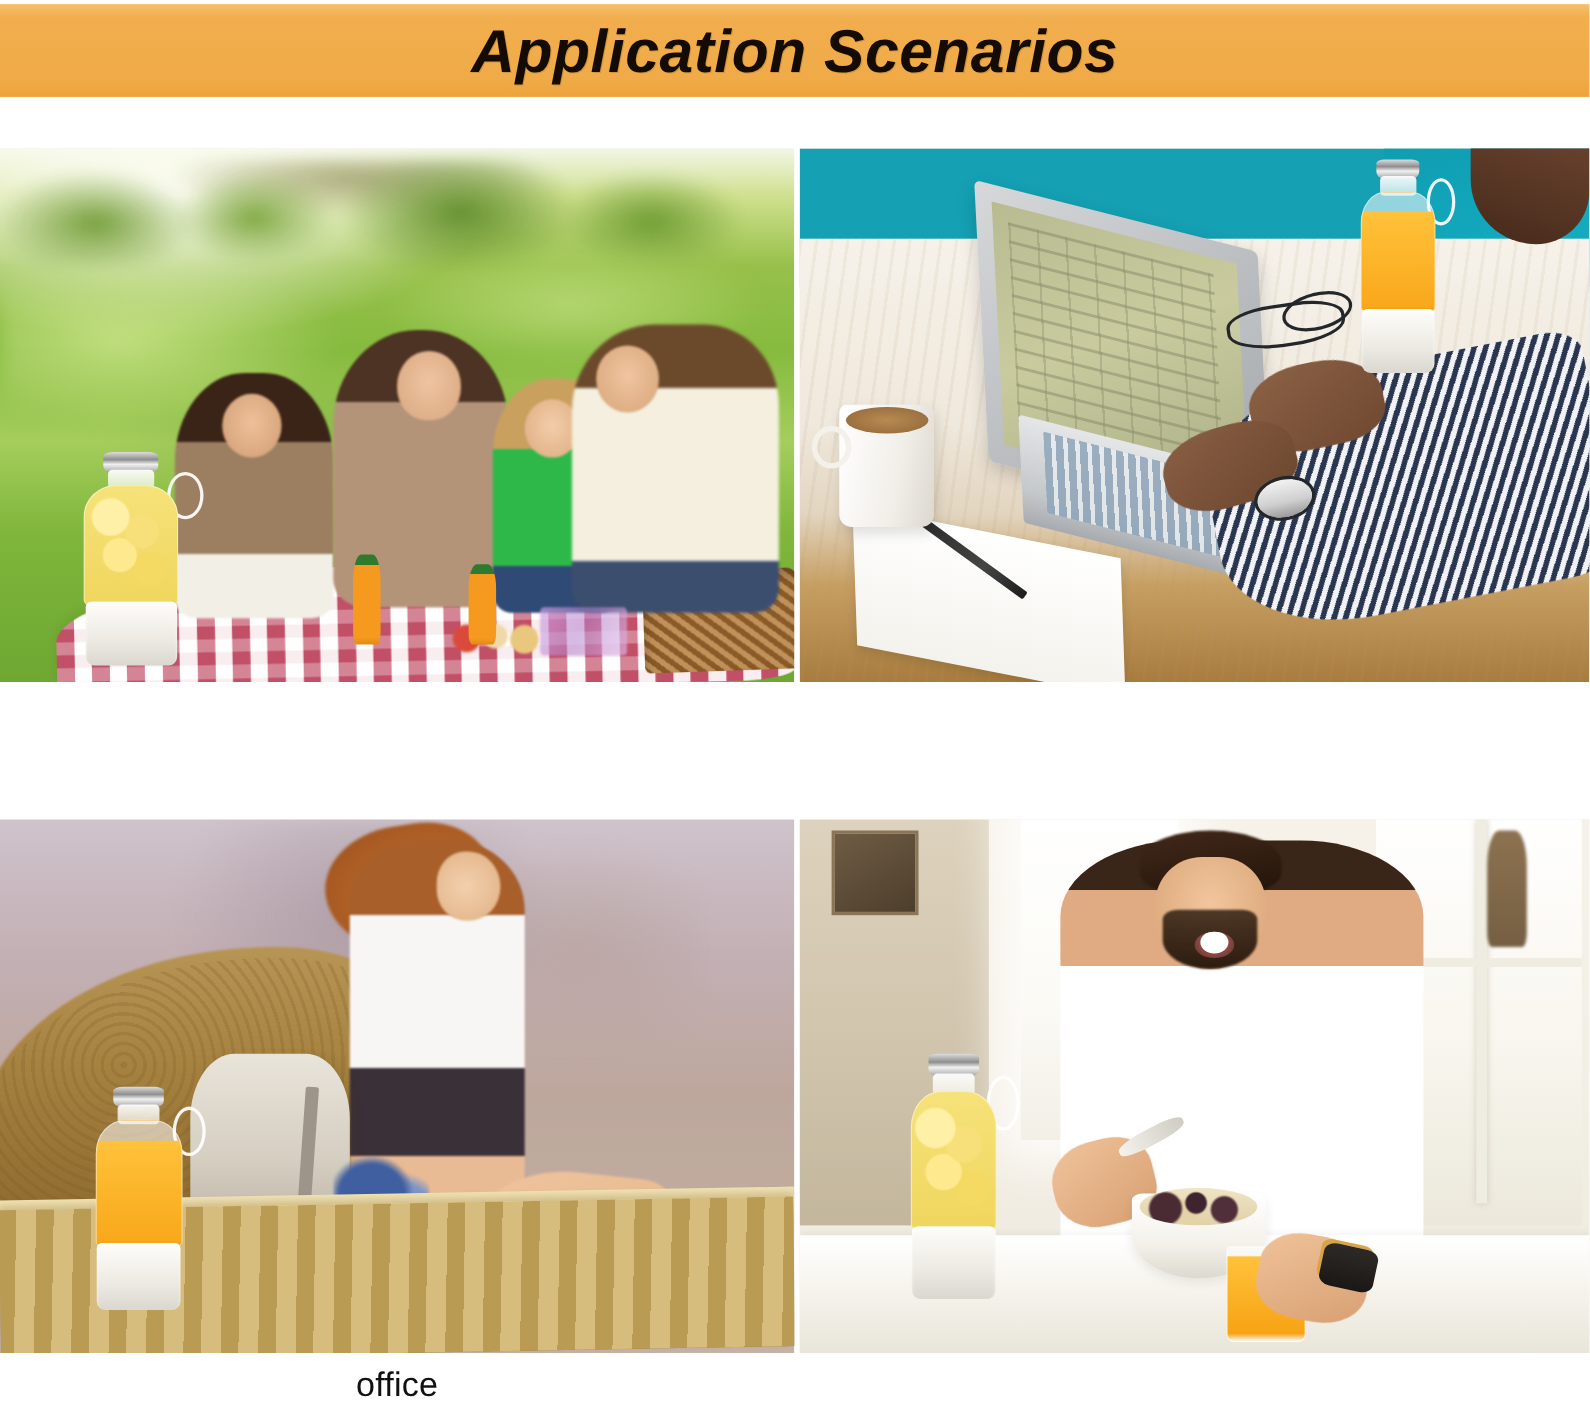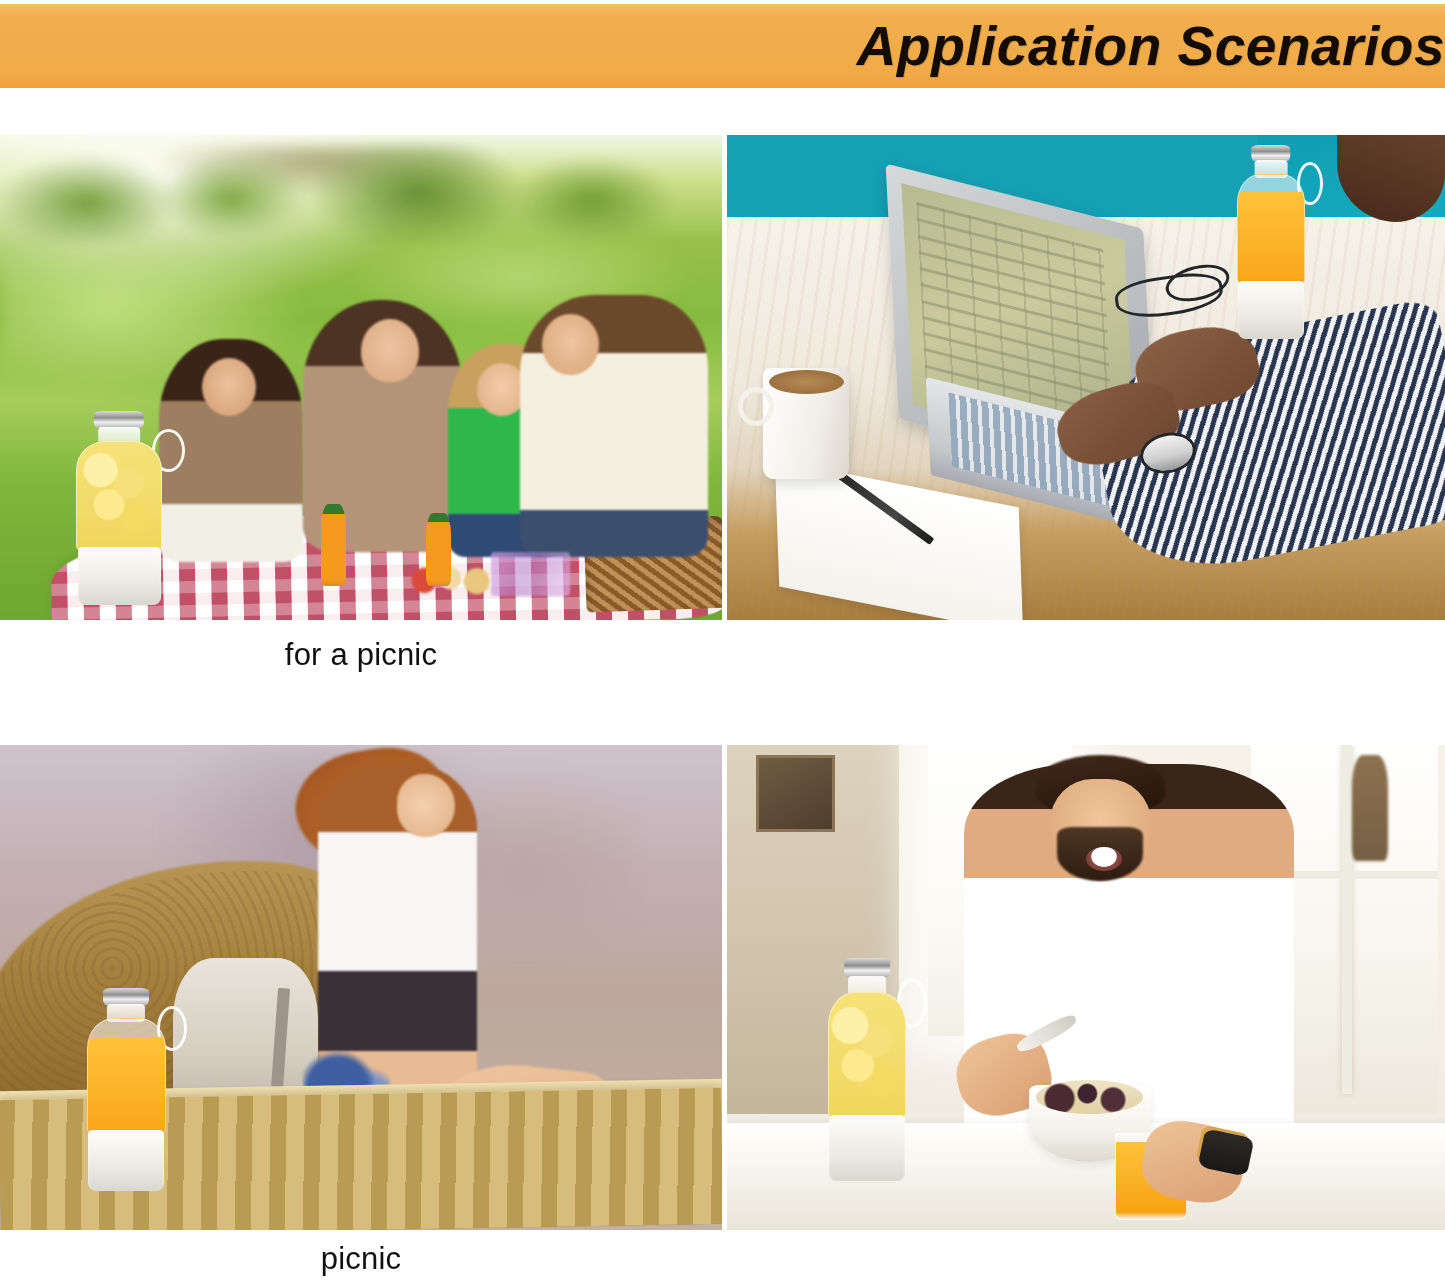--- a/index.html
+++ b/index.html
@@ -25,21 +25,21 @@
     position: absolute;
     left: 0;
     top: 4px;
     width: 1445px;
     height: 84px;
     background: #F2AE4E;
     background-image: linear-gradient(to bottom,
         #f6be6b 0%, #f2ae4e 14%, #f0ab48 80%, #eda33c 100%);
     display: flex;
     align-items: center;
-    justify-content: flex-end;
+    justify-content: center;
   }
   .banner-title {
     font-family: "Liberation Sans", sans-serif;
     font-size: 55px;
     font-weight: bold;
     font-style: italic;
     color: #140b04;
     letter-spacing: 0.5px;
     line-height: 1;
     white-space: nowrap;
@@ -661,23 +661,20 @@
           <div class="layer pic-juice-a"></div>
           <div class="layer pic-juice-b"></div>
           <div class="layer pic-cups"></div>
           <div class="bottle" style="left:10.5%; top:57%; width:12%; height:40%;">
             <div class="ring"></div>
             <div class="cap"></div>
             <div class="neck"></div>
             <div class="jar mango"></div>
             <div class="base"></div>
           </div>
-        </div>
-        <div class="caption">
-          <span class="caption-text">for a picnic</span>
         </div>
       </div>
 
       <div class="cell cell-right">
         <div class="photo">
           <div class="layer off-wall"></div>
           <div class="layer off-wall-right"></div>
           <div class="layer off-desk"></div>
           <div class="layer off-desk-grain"></div>
           <div class="layer off-notebook"></div>
@@ -728,21 +725,21 @@
           <div class="layer trv-ledge"></div>
           <div class="bottle" style="left:12%; top:50%; width:11%; height:42%;">
             <div class="ring"></div>
             <div class="cap"></div>
             <div class="neck"></div>
             <div class="jar juice"></div>
             <div class="base"></div>
           </div>
         </div>
         <div class="caption">
-          <span class="caption-text">picnic</span>
+          <span class="caption-text">office</span>
         </div>
       </div>
 
       <div class="cell cell-right">
         <div class="photo">
           <div class="layer kit-room"></div>
           <div class="layer kit-wall-l"></div>
           <div class="layer kit-frame"></div>
           <div class="layer kit-window"></div>
           <div class="layer kit-window-r"></div>

